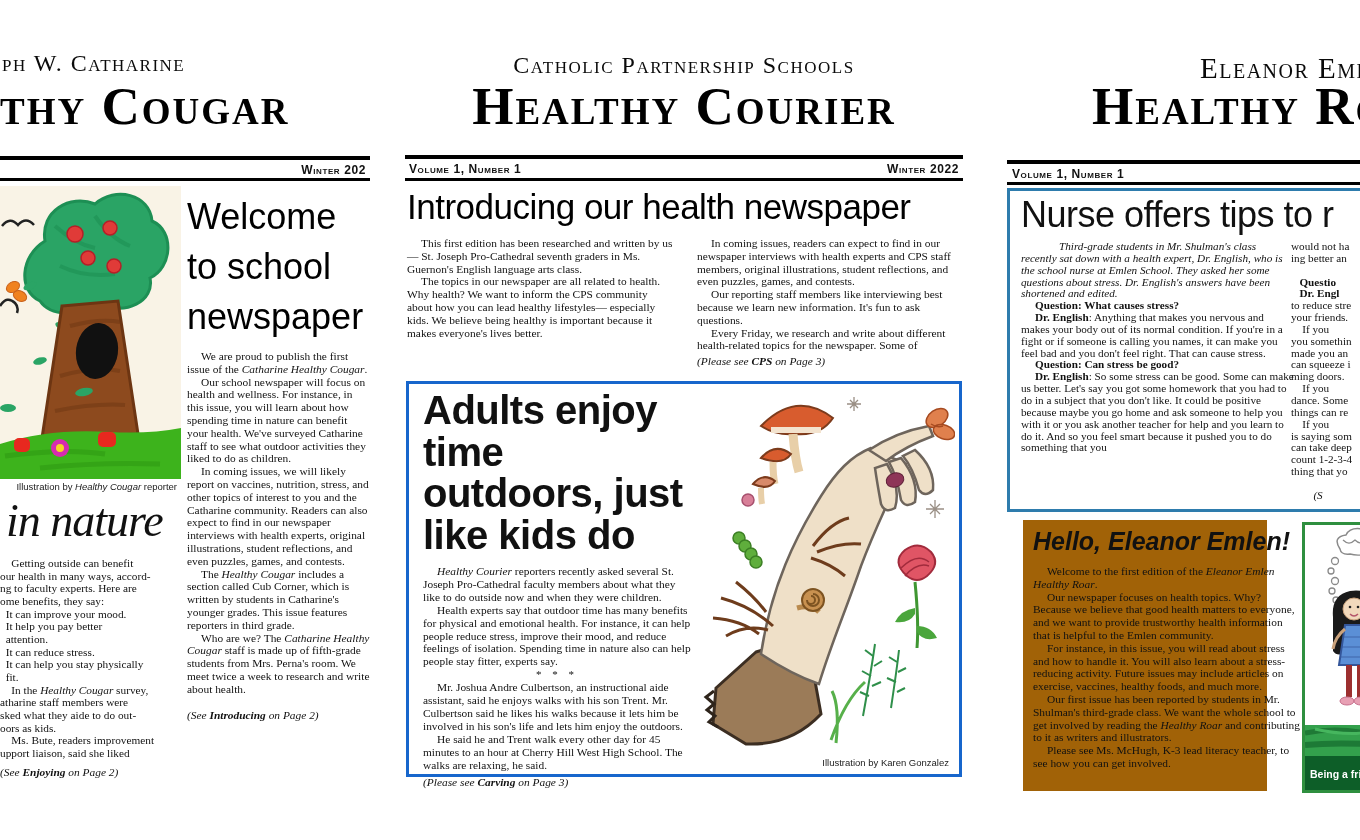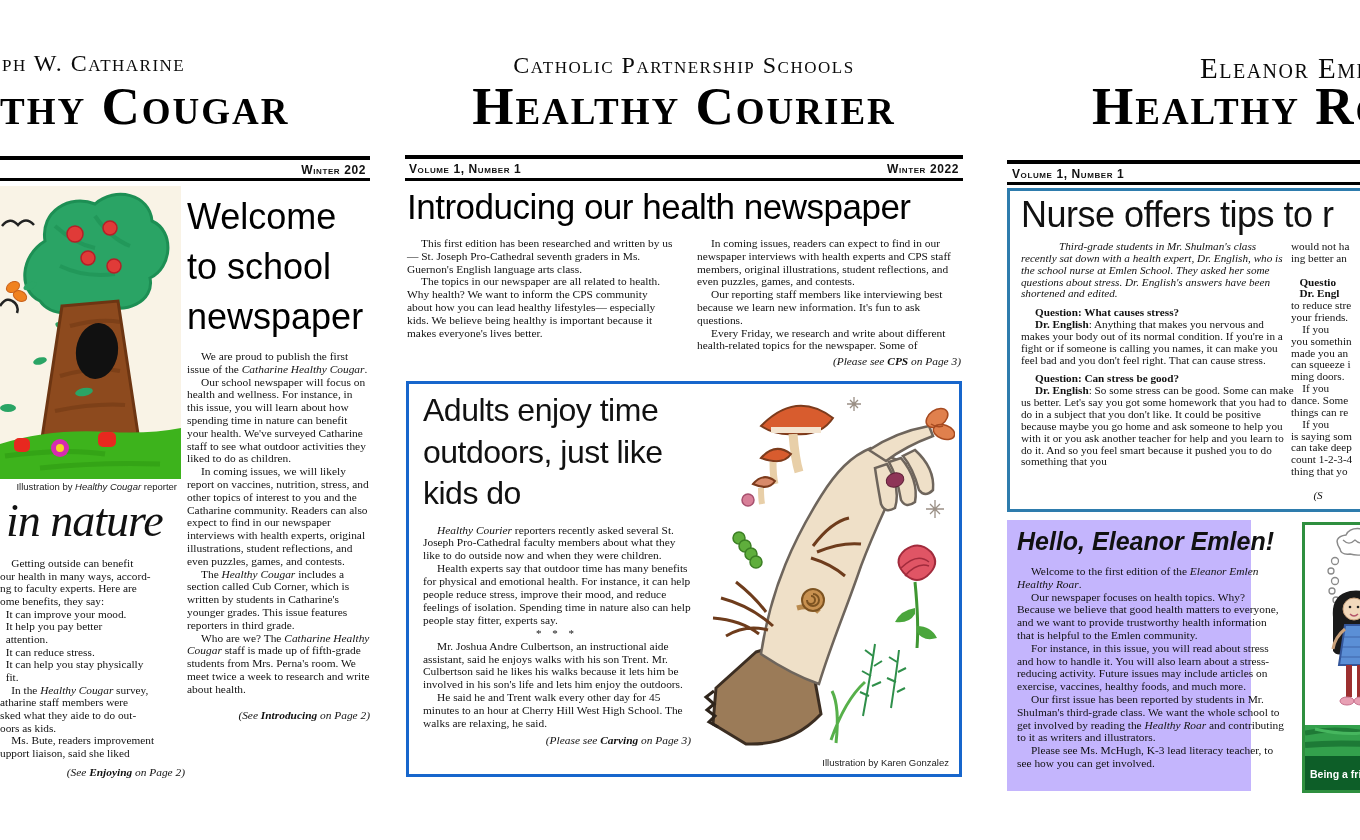--- a/index.html
+++ b/index.html
@@ -8,34 +8,34 @@
   .paper{position:absolute;top:0;height:840px}
   .abs{position:absolute}
   .rule{position:absolute;background:#000;left:0;right:0}
   .mast-small{font-family:"Liberation Serif",serif;font-variant:small-caps;letter-spacing:1.5px;white-space:nowrap;color:#0a0a0a}
   .mast-large{font-family:"Liberation Serif",serif;font-variant:small-caps;font-weight:bold;letter-spacing:2px;white-space:nowrap;color:#000}
   .centered{left:0;right:0;text-align:center}
   .dateline{position:absolute;font-family:"Liberation Sans",sans-serif;font-variant:small-caps;font-weight:bold;font-size:12px;letter-spacing:.6px;white-space:nowrap}
   .headline-sans{font-family:"Liberation Sans",sans-serif;color:#000}
   .body-col .para{font-size:11.4px;line-height:12.8px;text-indent:14px;text-align:left}
   .ln{font-size:11.3px;line-height:12.65px;white-space:pre;overflow:hidden}
-  .see{font-style:italic;text-align:right;font-size:11.4px}
+  .see{font-style:italic;text-align:left;font-size:11.4px}
   .caption{font-family:"Liberation Sans",sans-serif;font-size:9.5px;color:#222}
 
   
   .outline-box{position:absolute;background:#fff;border:3px solid #1766cc}
-  .box-h{font-family:"Liberation Sans",sans-serif;font-weight:normal;font-size:32px;line-height:41.5px;letter-spacing:-.5px;margin-bottom:9px}
+  .box-h{font-family:"Liberation Sans",sans-serif;font-weight:bold;font-size:40px;line-height:41.5px;letter-spacing:-.5px;margin-bottom:9px}
   .box-para{font-size:11.4px;line-height:12.9px;text-indent:14px}
   .divider{text-align:center;font-size:11px;letter-spacing:4px;line-height:12.9px}
 
   
   .nurse-h{font-family:"Liberation Sans",sans-serif;font-size:36px;white-space:nowrap;letter-spacing:-.5px}
   .nurse-col .para{font-size:11.2px;line-height:11.85px;text-indent:14px}
   .nurse-col .intro{font-style:italic;text-indent:38px}
-  .nurse-col .qa-q{margin-top:7px;font-size:11.2px;line-height:11.85px;text-indent:14px}
+  .nurse-col .qa-q{font-size:11.2px;line-height:11.85px;text-indent:14px}
   .nurse-frag .ln{font-size:11.2px;line-height:11.85px;min-height:11.85px}
 
   
   .hello-h{font-family:"Liberation Sans",sans-serif;font-style:italic;font-weight:bold;font-size:25px;white-space:nowrap}
 
   
   .friend-box{position:absolute;border:3px solid #2f8f3f;background:#fff;display:flex;flex-direction:column;overflow:hidden}
   .fb-band{flex:1;color:#fff;font-family:"Liberation Sans",sans-serif;font-weight:bold;font-size:10.5px;padding:12px 0 0 5px;white-space:nowrap}
 
   .welcome-h{font-size:36px;line-height:50px;font-weight:normal;margin-bottom:8px}
@@ -262,21 +262,21 @@
           <div class="ln">    If you</div>
           <div class="ln">is saying som</div>
           <div class="ln">can take deep</div>
           <div class="ln">count 1-2-3-4</div>
           <div class="ln">thing that yo</div>
           <div class="ln">&nbsp;</div>
           <div class="ln">        <i>(S</i></div>
         </div>
     </div>
 
-    <div class="abs" style="left:0;top:520px;width:244px;height:271px;background:#c4b5fd">
+    <div class="abs" style="left:16px;top:520px;width:244px;height:271px;background:#a16207">
       <div class="abs hello-h" style="left:10px;top:7px">Hello, Eleanor Emlen!</div>
       <div class="abs body-col" style="left:10px;top:45px;width:268px">
           <div class="para">Welcome to the first edition of the <i>Eleanor Emlen Healthy Roar</i>.</div>
           <div class="para">Our newspaper focuses on health topics. Why? Because we believe that good health matters to everyone, and we want to provide trustworthy health information that is helpful to the Emlen community.</div>
           <div class="para">For instance, in this issue, you will read about stress and how to handle it. You will also learn about a stress-reducing activity. Future issues may include articles on exercise, vaccines, healthy foods, and much more.</div>
           <div class="para">Our first issue has been reported by students in Mr. Shulman's third-grade class. We want the whole school to get involved by reading the <i>Healthy Roar</i> and contributing to it as writers and illustrators.</div>
           <div class="para">Please see Ms. McHugh, K-3 lead literacy teacher, to see how you can get involved.</div>
         </div>
     </div>
 

